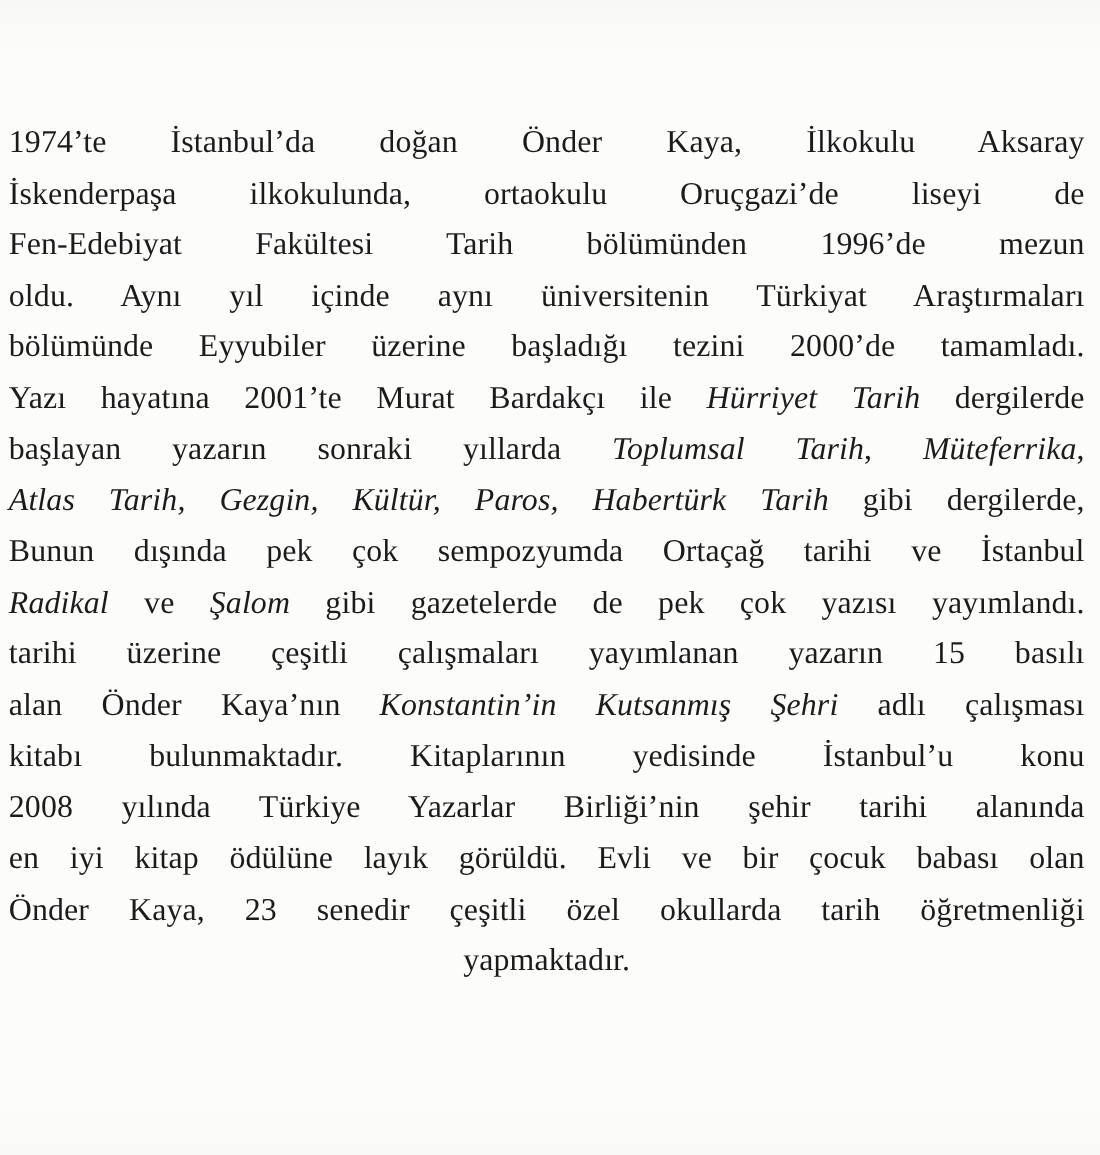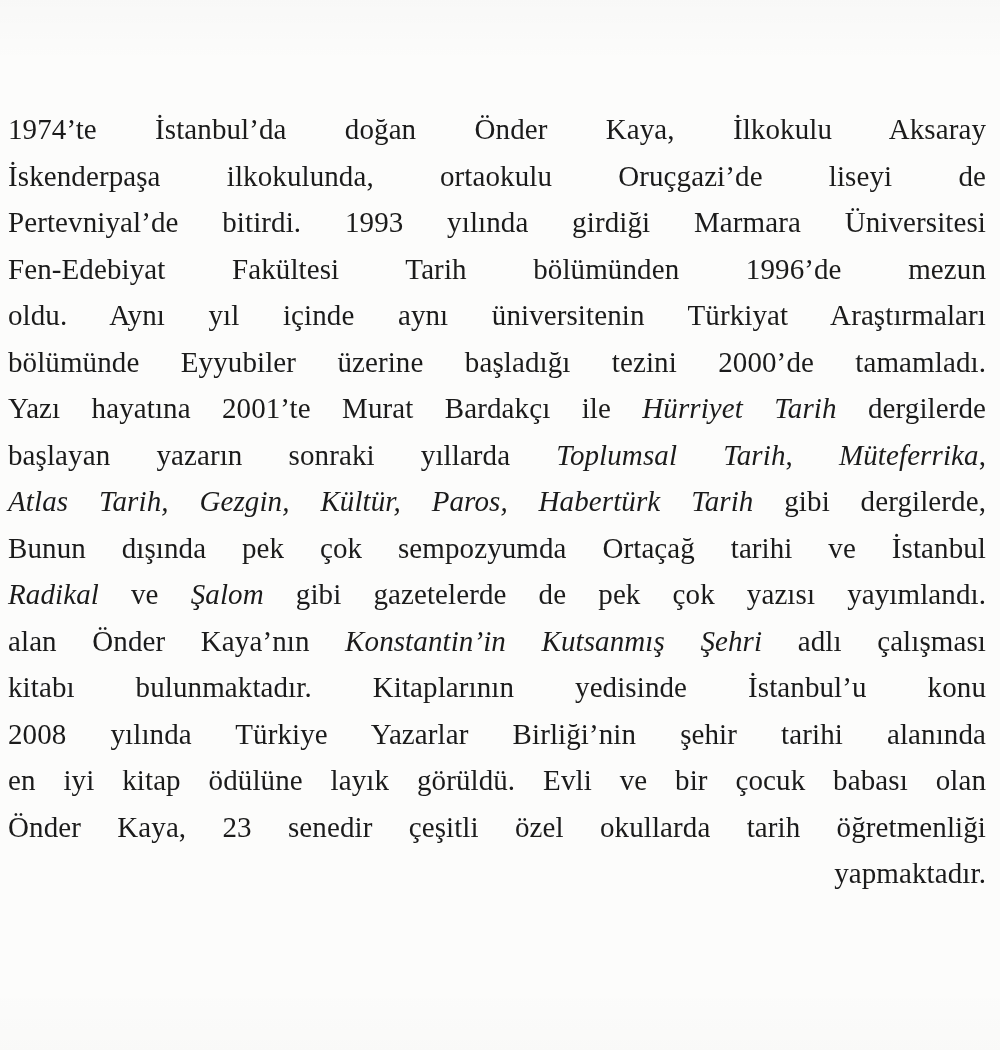--- a/index.html
+++ b/index.html
@@ -35,46 +35,46 @@
   }
   .text-block {
     position: relative;
     font-size: 29px;
     line-height: 46.5px;
     color: #1b1b1b;
     letter-spacing: 0.1px;
   }
   .line {
     white-space: normal;
-    text-align: right;
+    text-align: center;
   }
   .line.justified {
     text-align: justify;
     text-align-last: justify;
   }
   .line em {
     font-style: italic;
   }
 </style>
 </head>
 <body>
 
 <div class="page" style="background: rgb(252, 252, 251);">
   <div class="text-block" style="color: rgb(27, 27, 27);">
       <div class="line justified"><span>1974’te İstanbul’da doğan Önder Kaya, İlkokulu Aksaray</span></div>
       <div class="line justified"><span>İskenderpaşa ilkokulunda, ortaokulu Oruçgazi’de liseyi de</span></div>
-      <div class="line justified"><span>Pertevniyal’de bitirdi. 1993 yılında girdiği Marmara Üniversitesi</span></div>
       <div class="line justified"><span>Fen-Edebiyat Fakültesi Tarih bölümünden 1996’de mezun</span></div>
       <div class="line justified"><span>oldu. Aynı yıl içinde aynı üniversitenin Türkiyat Araştırmaları</span></div>
       <div class="line justified"><span>bölümünde Eyyubiler üzerine başladığı tezini 2000’de tamamladı.</span></div>
       <div class="line justified"><span>Yazı hayatına 2001’te Murat Bardakçı ile </span><em>Hürriyet Tarih</em><span> dergilerde</span></div>
       <div class="line justified"><span>başlayan yazarın sonraki yıllarda </span><em>Toplumsal Tarih</em><span>, </span><em>Müteferrika</em><span>,</span></div>
       <div class="line justified"><em>Atlas Tarih, Gezgin, Kültür, Paros, Habertürk Tarih</em><span> gibi dergilerde,</span></div>
       <div class="line justified"><span>Bunun dışında pek çok sempozyumda Ortaçağ tarihi ve İstanbul</span></div>
       <div class="line justified"><em>Radikal</em><span> ve </span><em>Şalom</em><span> gibi gazetelerde de pek çok yazısı yayımlandı.</span></div>
+      <div class="line justified"><span>tarihi üzerine çeşitli çalışmaları yayımlanan yazarın 15 basılı</span></div>
       <div class="line justified"><span>alan Önder Kaya’nın </span><em>Konstantin’in Kutsanmış Şehri</em><span> adlı çalışması</span></div>
       <div class="line justified"><span>kitabı bulunmaktadır. Kitaplarının yedisinde İstanbul’u konu</span></div>
       <div class="line justified"><span>2008 yılında Türkiye Yazarlar Birliği’nin şehir tarihi alanında</span></div>
       <div class="line justified"><span>en iyi kitap ödülüne layık görüldü. Evli ve bir çocuk babası olan</span></div>
       <div class="line justified"><span>Önder Kaya, 23 senedir çeşitli özel okullarda tarih öğretmenliği</span></div>
       <div class="line"><span>yapmaktadır.</span></div>
     </div>
 </div>
 
 </body></html>

